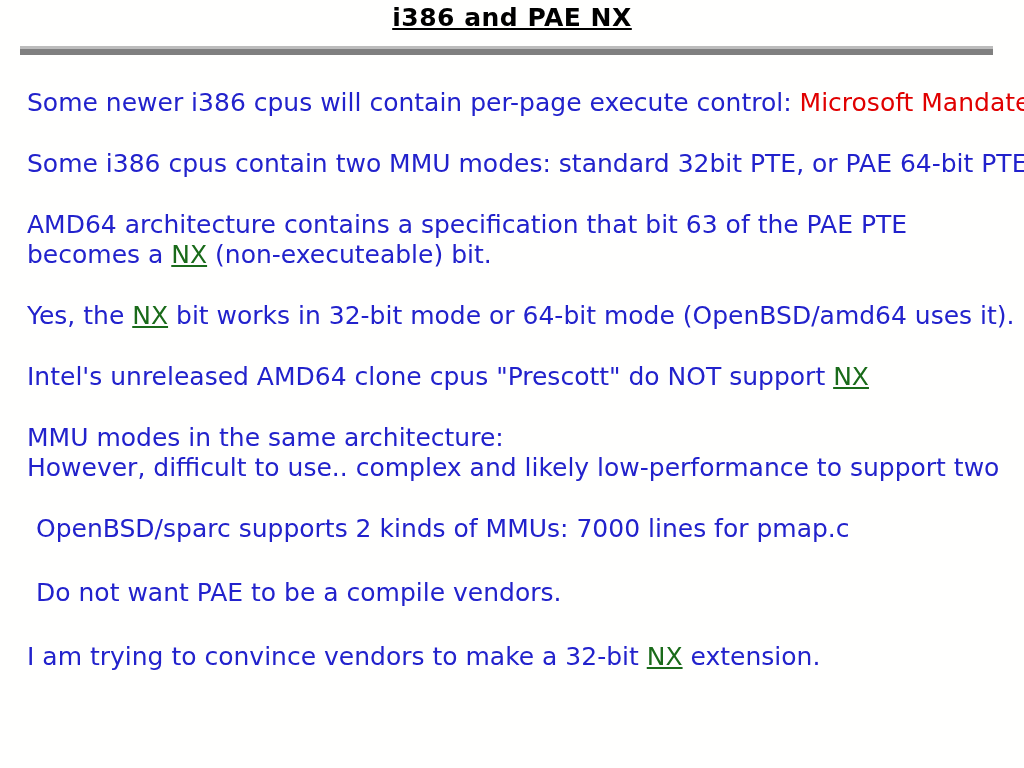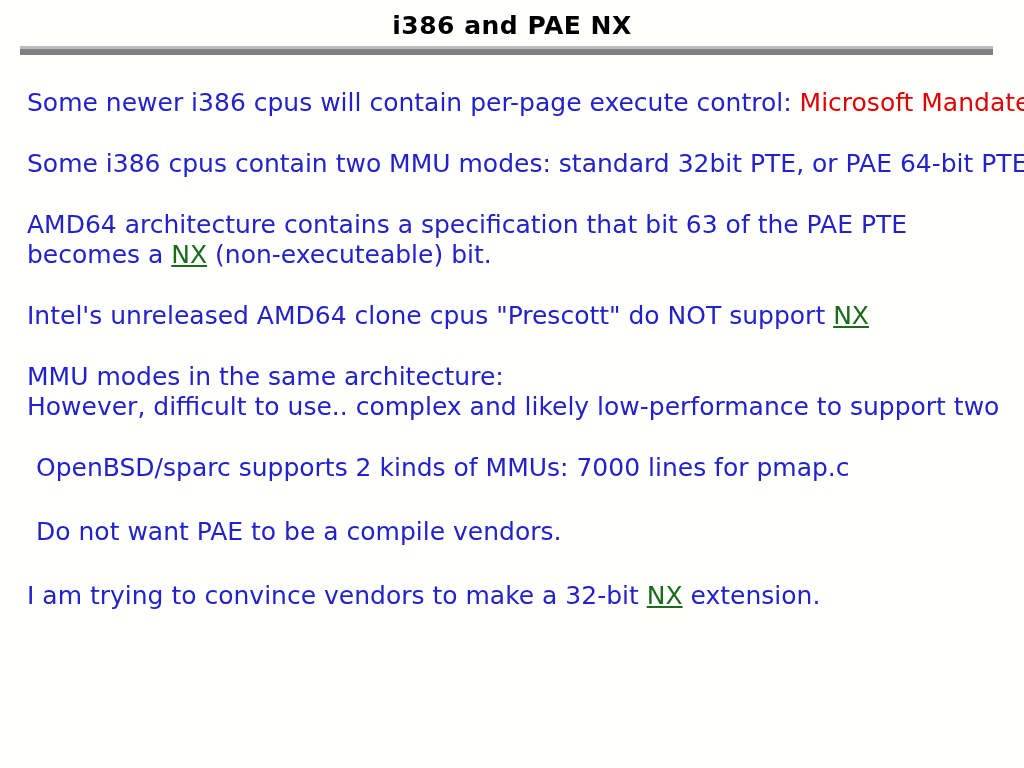--- a/index.html
+++ b/index.html
@@ -22,29 +22,30 @@
     top: 0;
     width: 1024px;
     height: 768px;
     background: #fffffe;
   }
 
   
   .slide-title {
     position: absolute;
     left: 0;
-    top: 11px;
+    top: 3px;
     width: 1024px;
     text-align: center;
     font-size: 25px;
     font-weight: bold;
     color: #000000;
     letter-spacing: 0.5px;
     font-family: "DejaVu Sans", "Liberation Sans", sans-serif;
     white-space: nowrap;
+    text-decoration: underline;
   }
 
   .title-rule {
     position: absolute;
     left: 20px;
     top: 46px;
     width: 973px;
     height: 9px;
     background: #808080;
     border-top: 3px solid #bcbcbc;
@@ -105,20 +106,23 @@
         <span class="line"><span>Some newer i386 cpus will contain per-page execute control:  </span><span class="hl-red">Microsoft Mandated!</span></span>
       </div>
       <div class="para">
         <span class="line"><span>Some i386 cpus contain two MMU modes: standard 32bit PTE, or PAE 64-bit PTE</span></span>
       </div>
       <div class="para">
         <span class="line"><span>AMD64 architecture contains a specification that bit 63 of the PAE PTE</span></span>
         <span class="line"><span>becomes a </span><span class="hl-green">NX</span><span> (non-executeable) bit.</span></span>
       </div>
       <div class="para">
+        <span class="line"><span>Yes, the </span><span class="hl-green">NX</span><span> bit works in 32-bit mode or 64-bit mode (OpenBSD/amd64 uses it).</span></span>
+      </div>
+      <div class="para">
         <span class="line"><span>Intel's unreleased AMD64 clone cpus "Prescott" do NOT support </span><span class="hl-green">NX</span></span>
       </div>
       <div class="para">
         <span class="line"><span>MMU modes in the same architecture:</span></span>
         <span class="line"><span>However, difficult to use.. complex and likely low-performance to support two</span></span>
       </div>
       <div class="para indent">
         <span class="line"><span>OpenBSD/sparc supports 2 kinds of MMUs: 7000 lines for pmap.c</span></span>
       </div>
       <div class="para indent">

